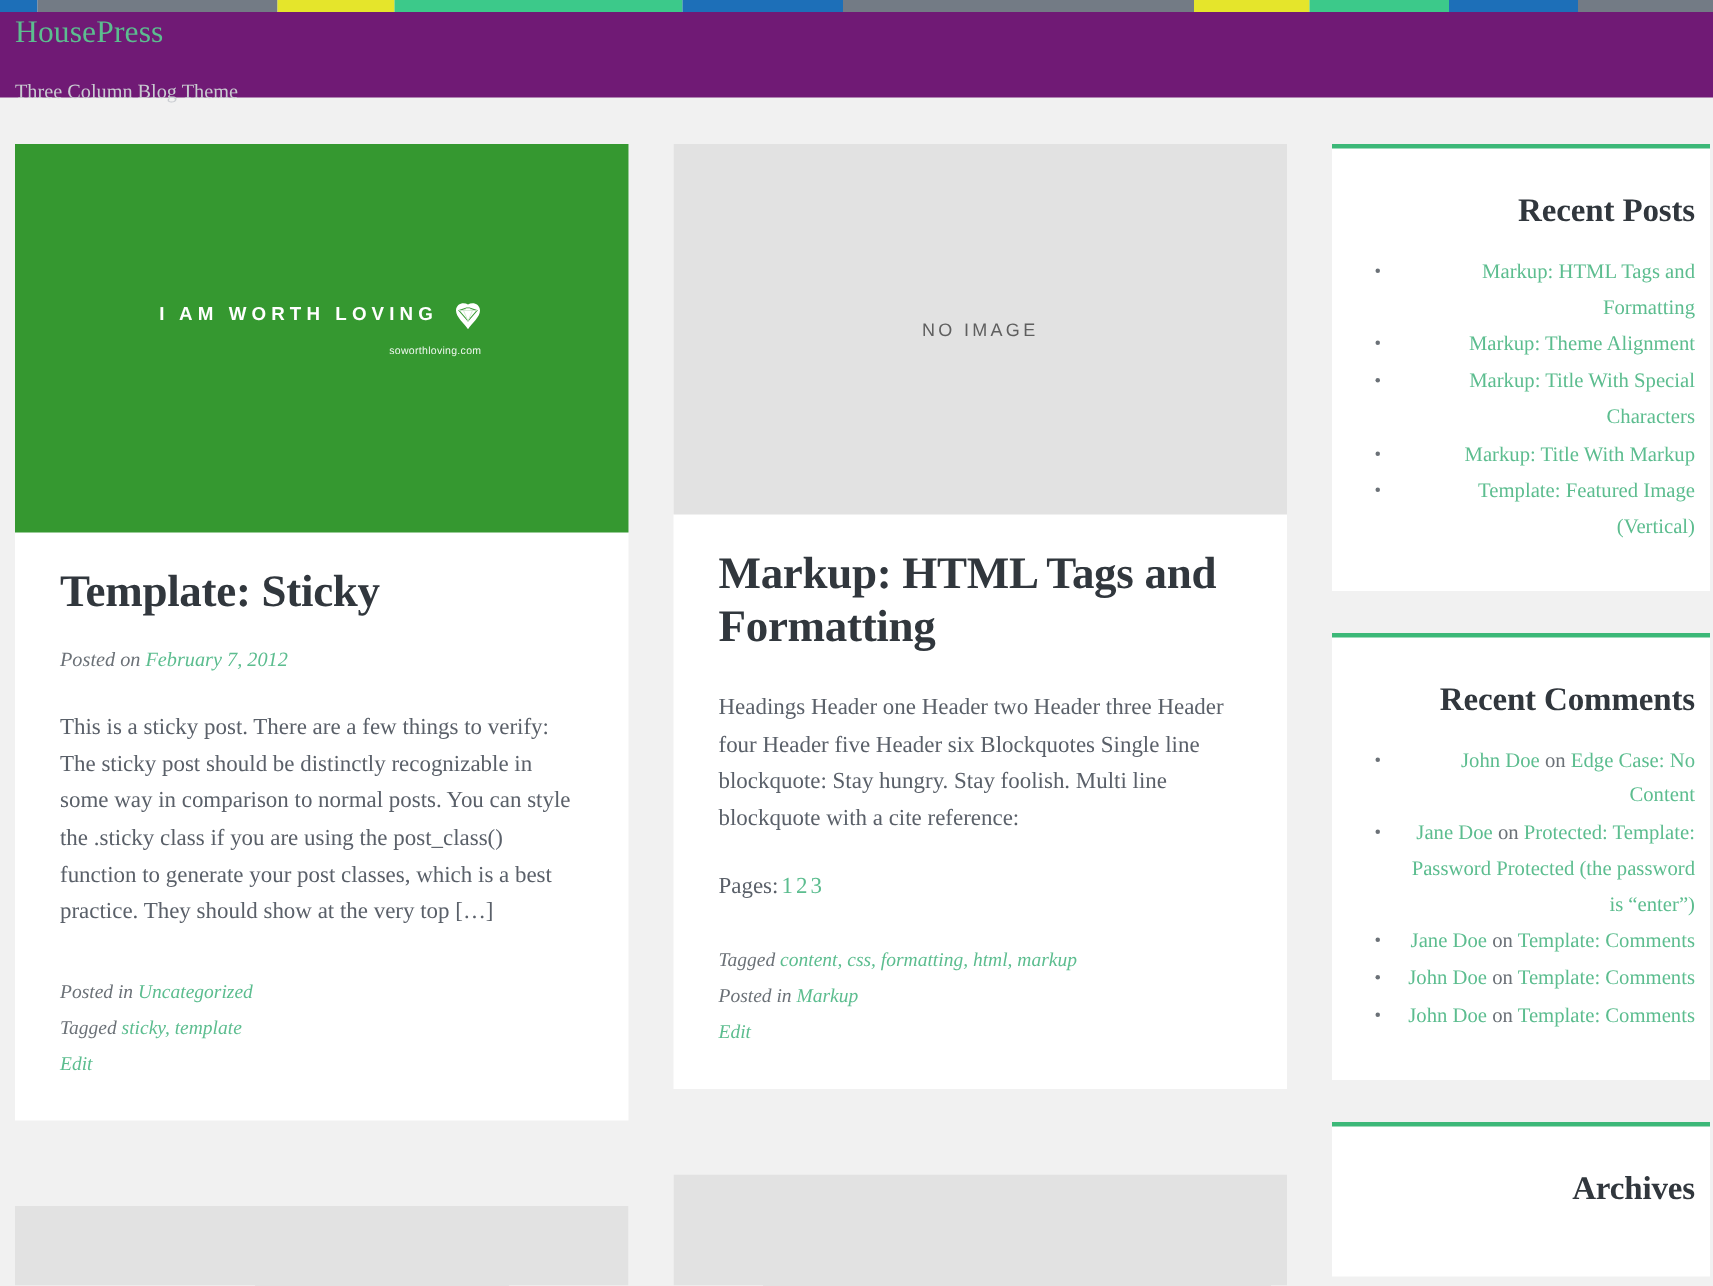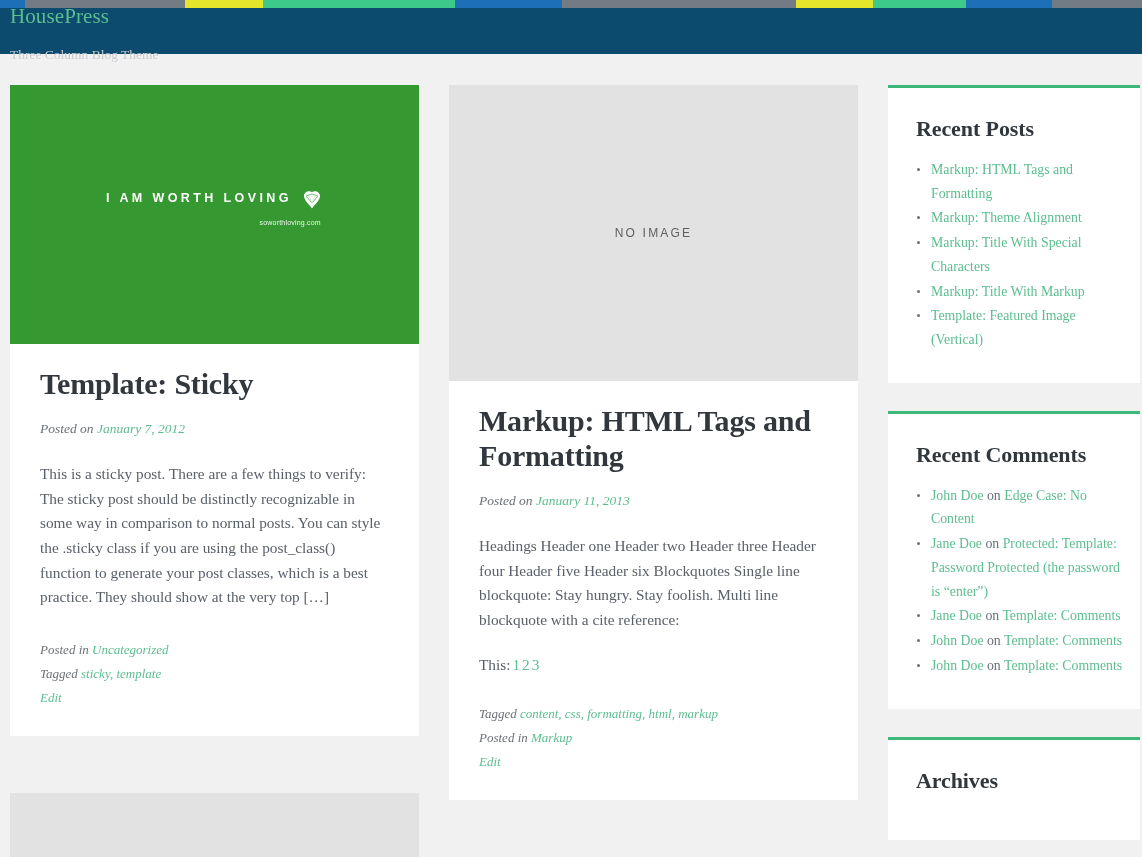--- a/index.html
+++ b/index.html
@@ -15,22 +15,22 @@
   
   .topstrip {
     display: flex;
     height: 8px;
     width: 100%;
   }
   .topstrip .seg { height: 8px; }
 
   
   .site-header {
-    height: 46px;
-    background: #0c4a6e;
+    height: 57px;
+    background: #701a75;
     display: flex;
     align-items: stretch;
     justify-content: space-between;
     position: relative;
   }
   .branding {
     padding: 7px 0 0 10px;
     display: flex;
     flex-direction: column;
     justify-content: center;
@@ -100,21 +100,21 @@
     width: 100%;
     height: 259px;
     display: flex;
     align-items: center;
     justify-content: center;
     overflow: hidden;
   }
   .featured.green { background: #359830; }
   .featured.placeholder {
     background: #e2e2e2;
-    height: 296px;
+    height: 247px;
     color: #5f5f5f;
     font-family: "Liberation Sans", sans-serif;
     font-size: 12px;
     letter-spacing: 2.2px;
   }
   .worth-wrap {
     display: flex;
     flex-direction: column;
     align-items: center;
     transform: translateY(-6px);
@@ -182,20 +182,21 @@
     cursor: pointer;
   }
   .post-footer .frow { display: block; }
 
   
   .widget {
     background: #ffffff;
     border-top: 3px solid #3cb878;
     padding: 28px 10px 30px 28px;
     margin-bottom: 28px;
+    text-align: right;
   }
   .widget-title {
     font-size: 22px;
     font-weight: bold;
     color: #31373d;
     margin-bottom: 16px;
     letter-spacing: -.1px;
   }
   .widget ul { list-style: none; }
   .widget li {
@@ -263,21 +264,21 @@
               </svg>
             </span>
           </div>
           <div class="worth-url">soworthloving.com</div>
         </div>
       </div>
       <div class="post-body">
         <h2 class="post-title">Template: Sticky</h2>
         <div class="post-meta-top">
           <span>Posted on</span>
-          <a>January 7, 2012</a>
+          <a>February 7, 2012</a>
         </div>
         <p class="post-excerpt">This is a sticky post. There are a few things to verify: The sticky post should be distinctly recognizable in some way in comparison to normal posts. You can style the .sticky class if you are using the post_class() function to generate your post classes, which is a best practice. They should show at the very top […]</p>
         <div class="post-footer">
           <span class="frow">
             <span>Posted in</span>
             <a>Uncategorized</a>
           </span>
           <span class="frow">
             <span>Tagged</span>
             <a>sticky, template</a>
@@ -294,27 +295,23 @@
     </article>
 
   </div>
 
   <div class="col">
 
     <article class="post-card">
       <div class="featured placeholder">NO IMAGE</div>
       <div class="post-body">
         <h2 class="post-title">Markup: HTML Tags and Formatting</h2>
-        <div class="post-meta-top">
-          <span>Posted on</span>
-          <a>January 11, 2013</a>
-        </div>
         <p class="post-excerpt">Headings Header one Header two Header three Header four Header five Header six Blockquotes Single line blockquote: Stay hungry. Stay foolish. Multi line blockquote with a cite reference:</p>
         <div class="pages-line">
-          <span>This:</span><span id="pageslinks"><span class="pg">1</span><span class="pg">2</span><span class="pg">3</span></span>
+          <span>Pages:</span><span id="pageslinks"><span class="pg">1</span><span class="pg">2</span><span class="pg">3</span></span>
         </div>
         <div class="post-footer">
           <span class="frow">
             <span>Tagged</span>
             <a>content, css, formatting, html, markup</a>
           </span>
           <span class="frow">
             <span>Posted in</span>
             <a>Markup</a>
           </span>

